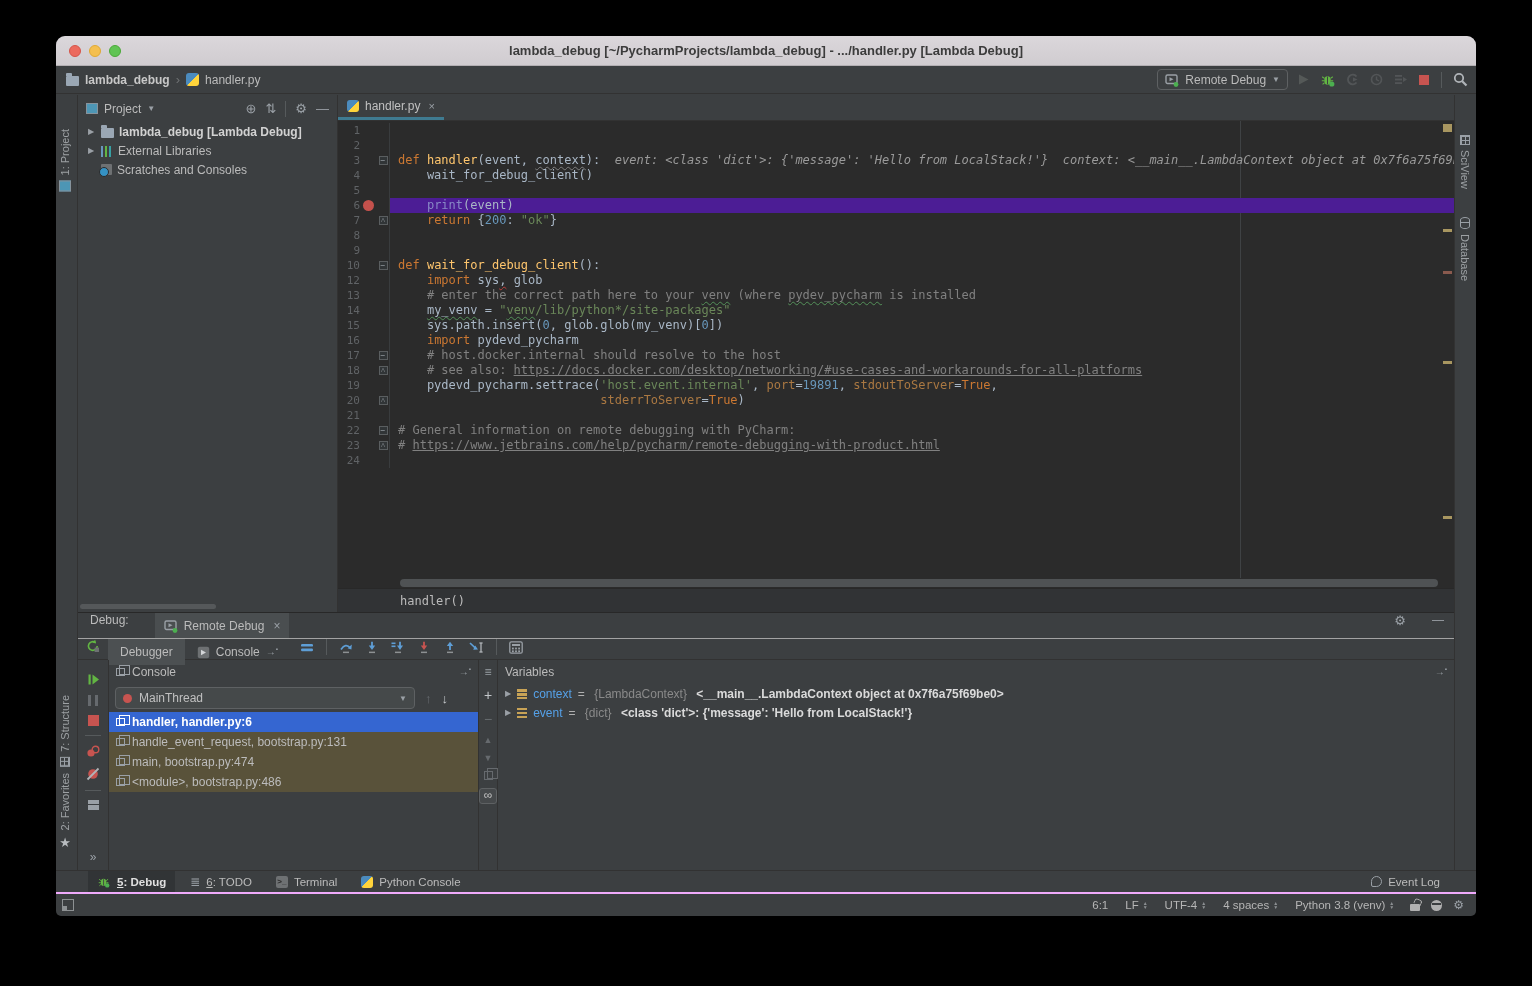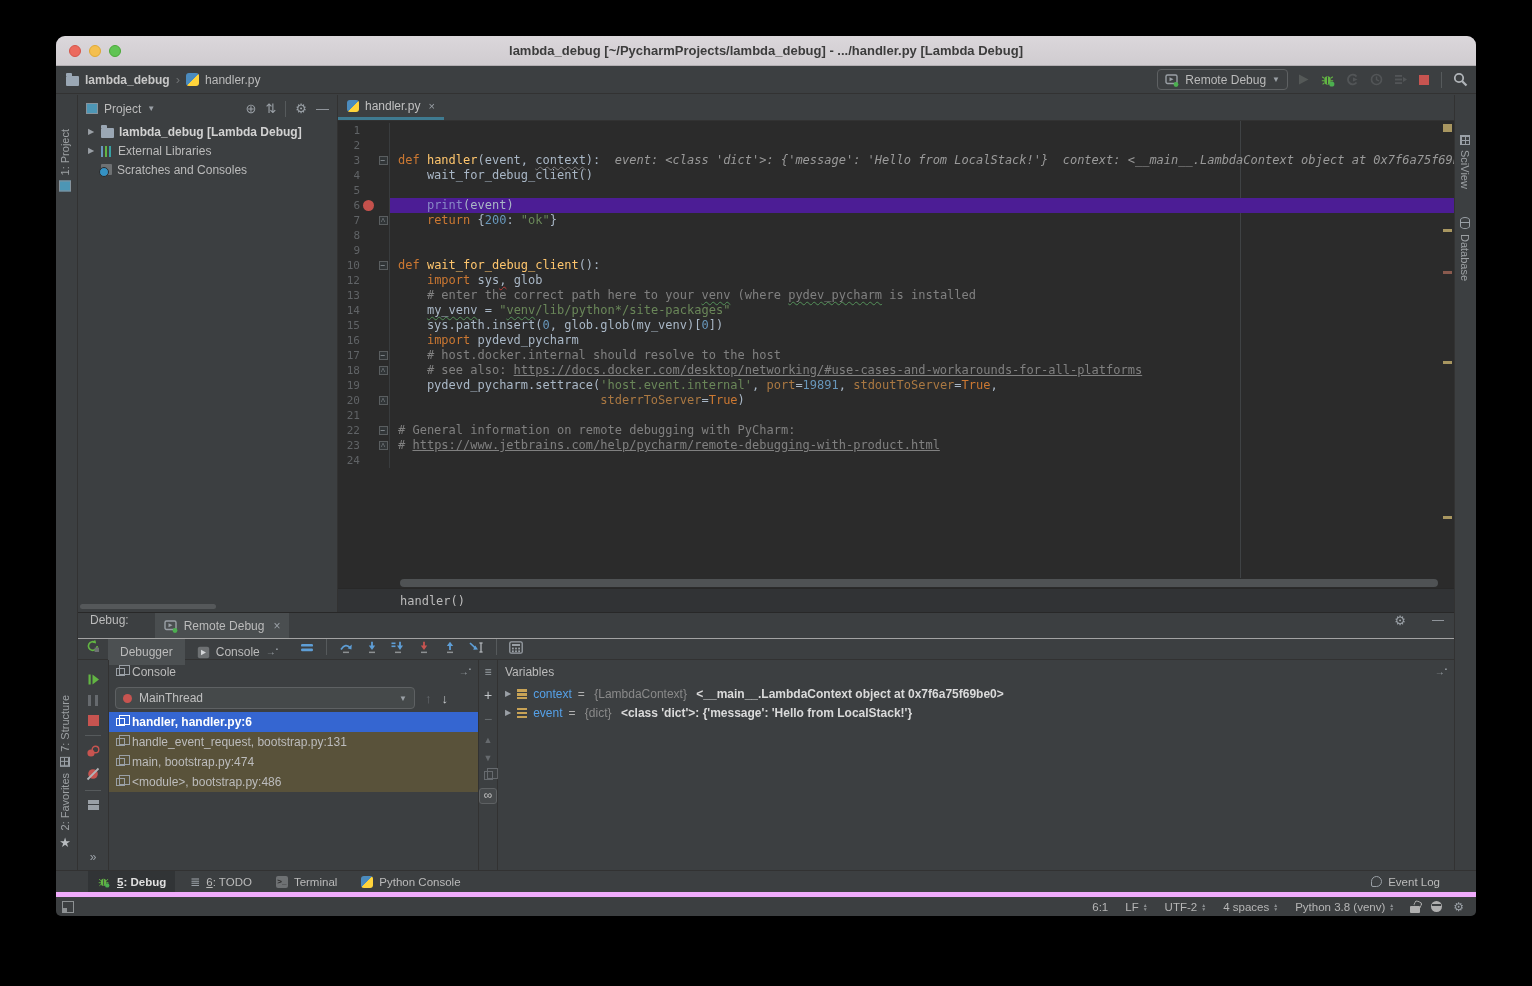--- a/index.html
+++ b/index.html
@@ -108,21 +108,21 @@
   .vtype{color:#8a8a8a;}
   .veq{color:#b0b0b0;}
   .vval{color:#dadada;font-weight:600;}
 
   
   .bbar{position:absolute;top:834px;left:0;right:0;height:22px;border-top:1px solid #323232;display:flex;align-items:center;padding-left:32px;gap:6px;font-size:11.5px;color:#bbb;}
   .bitem{height:22px;display:flex;align-items:center;gap:6px;padding:0 9px;}
   .bitem.active{background:#313436;color:#e0e0e0;font-weight:bold;}
   .bitem u{text-decoration:underline;}
   .eventlog{margin-left:auto;margin-right:36px;display:flex;align-items:flex-start;gap:6px;}
-  .sbar{position:absolute;top:856px;left:0;right:0;height:24px;border-top:5px solid #f0abfc;display:flex;align-items:center;font-size:11.5px;color:#b6b6b6;padding:0 12px 0 6px;}
+  .sbar{position:absolute;top:856px;left:0;right:0;height:24px;border-top:2px solid #f0abfc;display:flex;align-items:center;font-size:11.5px;color:#b6b6b6;padding:0 12px 0 6px;}
   .sbar .sp{flex:1;}
   .sseg{display:flex;align-items:center;gap:4px;margin-left:17px;}
   .updown{display:inline-flex;flex-direction:column;line-height:4px;font-size:5px;color:#8d9193;}
   .sicons{display:flex;align-items:center;gap:11px;margin-left:16px;}
 
   
   .ic{display:inline-flex;align-items:center;justify-content:center;flex:none;}
   .glyph{color:#9aa0a6;}
   .dim{opacity:.45;}
   .i-folder{width:13px;height:10px;background:#9aa7b4;border-radius:1px;position:relative;margin-top:2px;}
@@ -747,21 +747,21 @@
           <span>6:1</span>
         </span>
         <span class="sseg">
           <span>LF</span>
           <span class="updown">
             <span>▲</span>
             <span>▼</span>
           </span>
         </span>
         <span class="sseg">
-          <span>UTF-2</span>
+          <span>UTF-4</span>
           <span class="updown">
             <span>▲</span>
             <span>▼</span>
           </span>
         </span>
         <span class="sseg">
           <span>4 spaces</span>
           <span class="updown">
             <span>▲</span>
             <span>▼</span>

